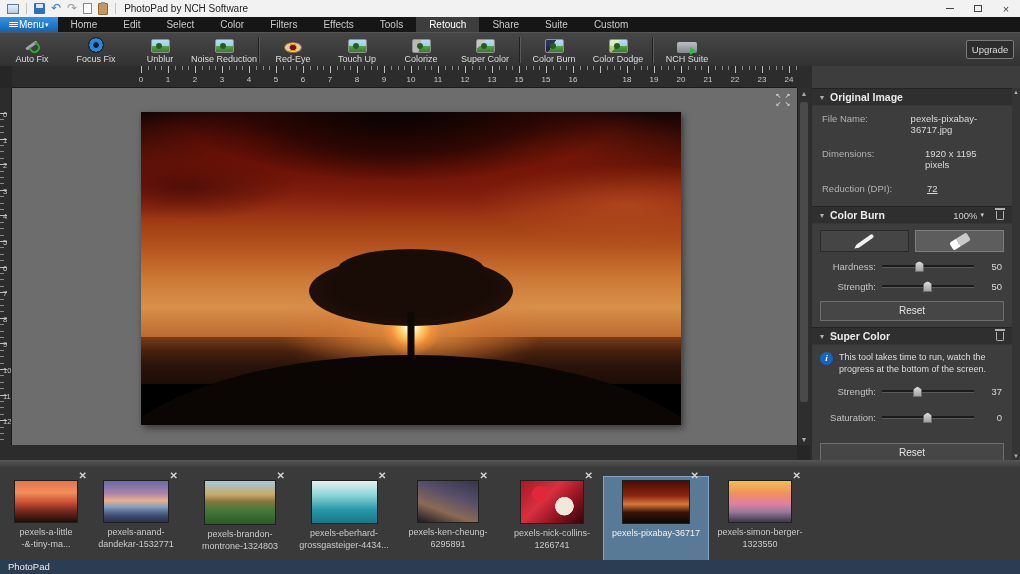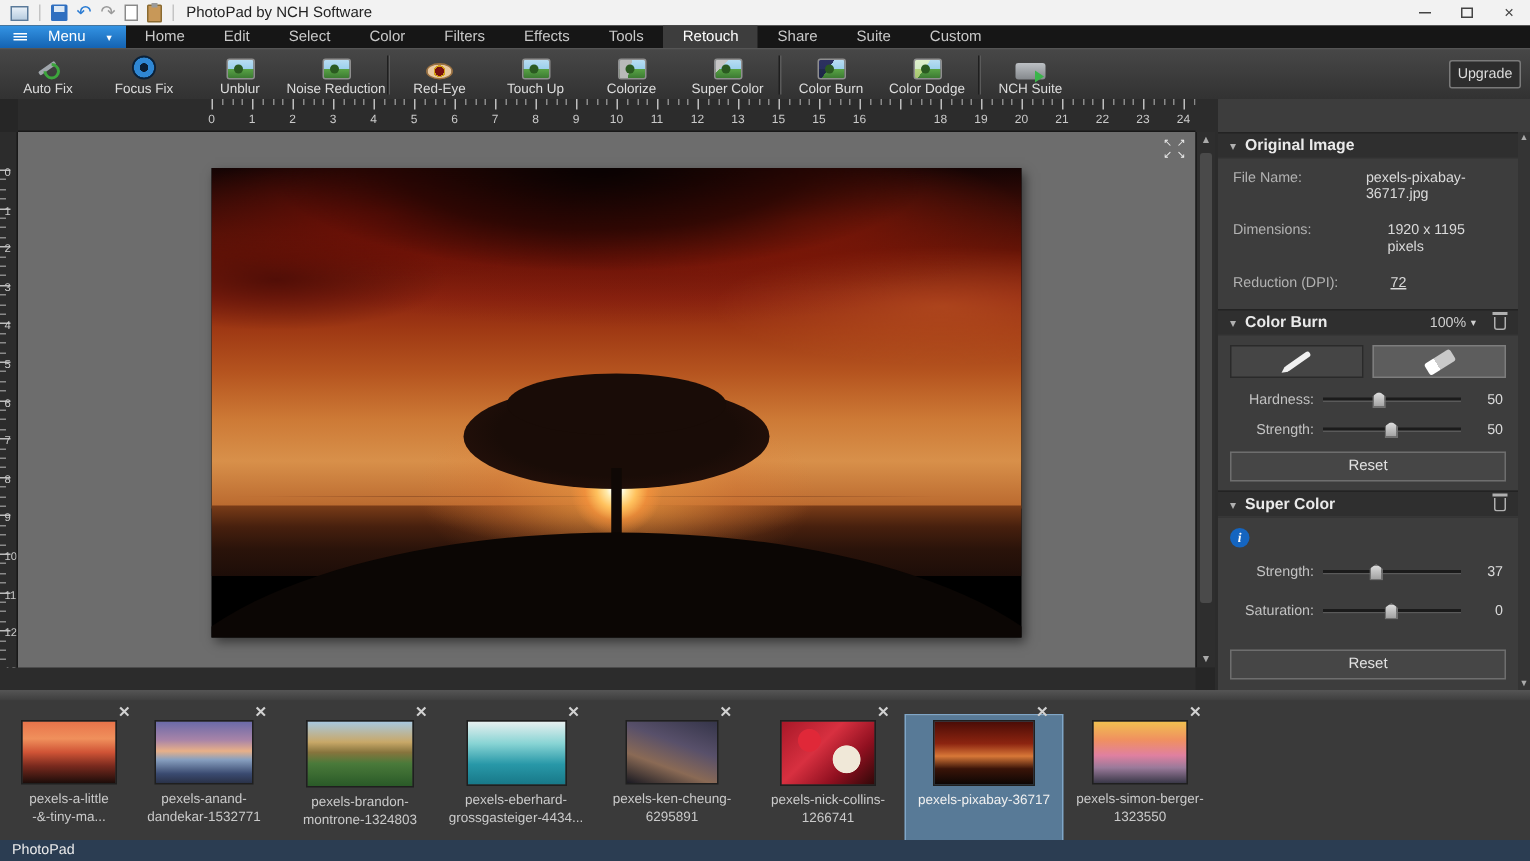--- a/index.html
+++ b/index.html
@@ -18,21 +18,21 @@
   .new-icon { width:9px; height:11px; background:#fff; border:1px solid #8a8a8a; }
   .paste-icon { width:10px; height:12px; background:#c89858; border:1px solid #8a6a30; border-radius:1px; position:relative; }
   .paste-icon::before { content:''; position:absolute; top:-2px; left:2px; width:4px; height:3px; background:#9a9a9a; }
   .win-controls { margin-left:auto; display:flex; }
   .win-btn { width:28px; height:17px; display:flex; align-items:center; justify-content:center; color:#444; font-size:11px; }
   .min-glyph { width:8px; height:1px; background:#444; }
   .max-glyph { width:8px; height:7px; border:1px solid #444; }
 
   
   .menubar { position:absolute; top:17px; left:0; right:0; height:15px; background:#161616; display:flex; align-items:stretch; }
-  .menu-btn { background:linear-gradient(#3494e4,#1463b2); color:#fff; font-size:10px; display:flex; align-items:center; gap:14px; padding:0 9px; }
+  .menu-btn { background:linear-gradient(#3494e4,#1463b2); color:#fff; font-size:10px; display:flex; align-items:center; gap:1px; padding:0 9px; }
   .hamburger { display:flex; flex-direction:column; gap:1px; }
   .hamburger i { display:block; width:9px; height:1px; background:#fff; }
   .caret { font-size:7px; }
   .menu-tab { color:#c9c9c9; font-size:10px; padding:0 13px; display:flex; align-items:center; }
   .menu-tab.active { background:#3d3d3d; color:#fff; }
   .menu-right { margin-left:auto; display:flex; align-items:center; gap:5px; padding-right:6px;margin-top:25px; }
   .beta { color:#b5b5b5; font-size:9px; margin-right:4px; }
   .soc { width:12px; height:12px; border-radius:2px; color:#fff; font-size:8px; font-weight:bold; display:flex; align-items:center; justify-content:center; }
   .thumbup { background:transparent; position:relative; }
   .thumbup::before { content:''; position:absolute; left:2px; bottom:1px; width:8px; height:6px; background:#e0e0e0; border-radius:1px; }
@@ -557,20 +557,21 @@
     <div class="reset-btn">Reset</div>
 
     <div class="sec-header">
       <span class="sec-arrow">▾</span>
       <span class="sec-title">Super Color</span>
       <span class="sec-spacer"></span>
       <span class="trash-icon"></span>
     </div>
     <div class="info-row">
       <span class="info-icon">i</span>
+      <span class="info-text">This tool takes time to run, watch the progress at the bottom of the screen.</span>
     </div>
     <div class="slider-row tall">
       <span class="slider-label">Strength:</span>
       <div class="slider-track">
         <span class="slider-thumb" style="left: 38%;"></span>
       </div>
       <span class="slider-value">37</span>
     </div>
     <div class="slider-row tall">
       <span class="slider-label">Saturation:</span>

